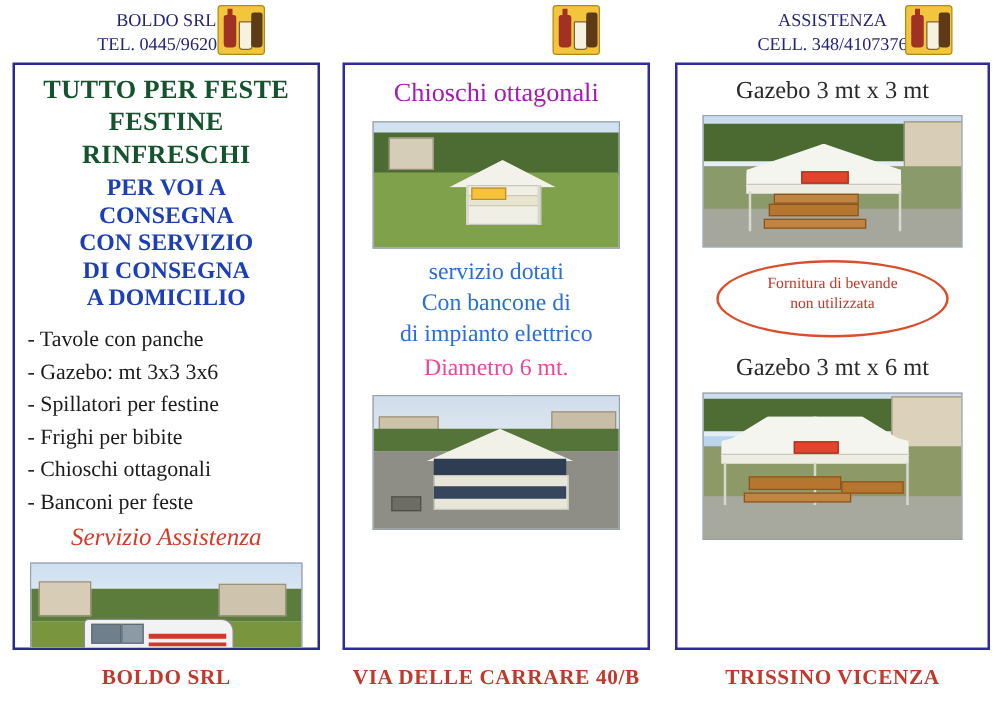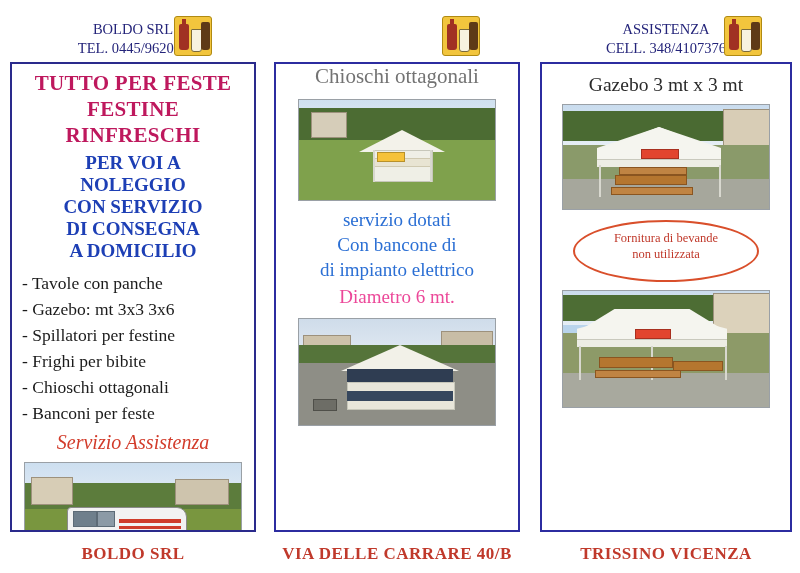--- a/index.html
+++ b/index.html
@@ -16,21 +16,21 @@
   .page {
     position: relative;
     width: 800px;
     height: 573px;
     box-sizing: border-box;
   }
 
   
   .col {
     position: absolute;
-    top: 12px;
+    top: 0;
     height: 402px;
     box-sizing: border-box;
   }
   .col-left  { left: 8px;   width: 250px; }
   .col-mid   { left: 272px; width: 250px; }
   .col-right { left: 538px; width: 256px; }
 
   
   .colhead {
     position: relative;
@@ -107,21 +107,21 @@
     color: #c0392b;
     font-size: 17px;
     font-weight: bold;
     letter-spacing: 0.5px;
     padding-top: 12px;
     font-family: "Liberation Serif", serif;
   }
 
   
   .redtitle {
-    color: #be185d;
+    color: #14532d;
     font-weight: bold;
     text-align: center;
     font-size: 21px;
     line-height: 26px;
     margin-top: 6px;
     letter-spacing: 0.3px;
   }
   .bluehead {
     color: #1d3fb5;
     font-weight: bold;
@@ -183,21 +183,21 @@
 
   
   .kiosk-roof { position:absolute; background:#f3f2ea; }
   .kiosk-body { position:absolute; background:#efefe6; border:1px solid #c7c7ba; }
   .kiosk-band { position:absolute; background:#e8e4d2; border-top:1px solid #cfc9b0; border-bottom:1px solid #cfc9b0; }
   .sign { position:absolute; background:#f6c23a; border:1px solid #b8912a; }
   .darkband { position:absolute; background:#2f3d52; }
 
   
   .midtitle {
-    text-align:center; color:#737373; font-size:21px; 
+    text-align:center; color:#a21caf; font-size:21px; margin-top:10px;
   }
   .midblue {
     text-align:center; color:#2b6fd4; font-size:19px; line-height:25px; margin-top:6px;
   }
   .middiam {
     text-align:center; color:#ec4899; font-size:19px; margin-top:4px;
   }
 
   
   .rtitle {
@@ -241,21 +241,21 @@
     <div class="panel">
 
       <div class="redtitle">
         <div>TUTTO PER FESTE</div>
         <div>FESTINE</div>
         <div>RINFRESCHI</div>
       </div>
 
       <div class="bluehead">
         <div>PER VOI A</div>
-        <div>NOLEGGIO</div>
+        <div>CONSEGNA</div>
         <div>CON SERVIZIO</div>
         <div>DI CONSEGNA</div>
         <div>A DOMICILIO</div>
       </div>
 
       <div class="bullets">
         <div>- Tavole con panche</div>
         <div>- Gazebo: mt 3x3  3x6</div>
         <div>- Spillatori per festine</div>
         <div>- Frighi per bibite</div>
@@ -380,20 +380,21 @@
         <div class="table" style="left:52px;top:70px;width:70px;height:8px;"></div>
         <div class="bench" style="left:48px;top:82px;width:80px;height:6px;"></div>
         <div class="bench" style="left:56px;top:62px;width:66px;height:6px;"></div>
       </div>
 
       <div class="ellipse">
         <div>Fornitura di bevande</div>
         <div>non utilizzata</div>
       </div>
 
+      <div class="rtitle" style="margin-top:14px;">Gazebo 3 mt x 6 mt</div>
 
       <div class="photo" style="width:206px;height:116px;margin-top:8px;">
         <div class="sky" style="height:34px;background:linear-gradient(#cbdcec,#e6eef5);"></div>
         <div class="treeline" style="top:4px;height:26px;background:#4d6d34;"></div>
         <div class="bldg" style="left:150px;top:2px;width:56px;height:66px;background:#dcd2bb;"></div>
         <div class="ground" style="height:74px;background:#8d9a68;"></div>
         <div class="road" style="bottom:0;height:34px;background:#a8a99e;"></div>
 
         <div class="gz-canopy" style="left:14px;top:18px;width:150px;height:32px;">
           <div style="position:absolute;inset:0;background:#f5f5ef;

